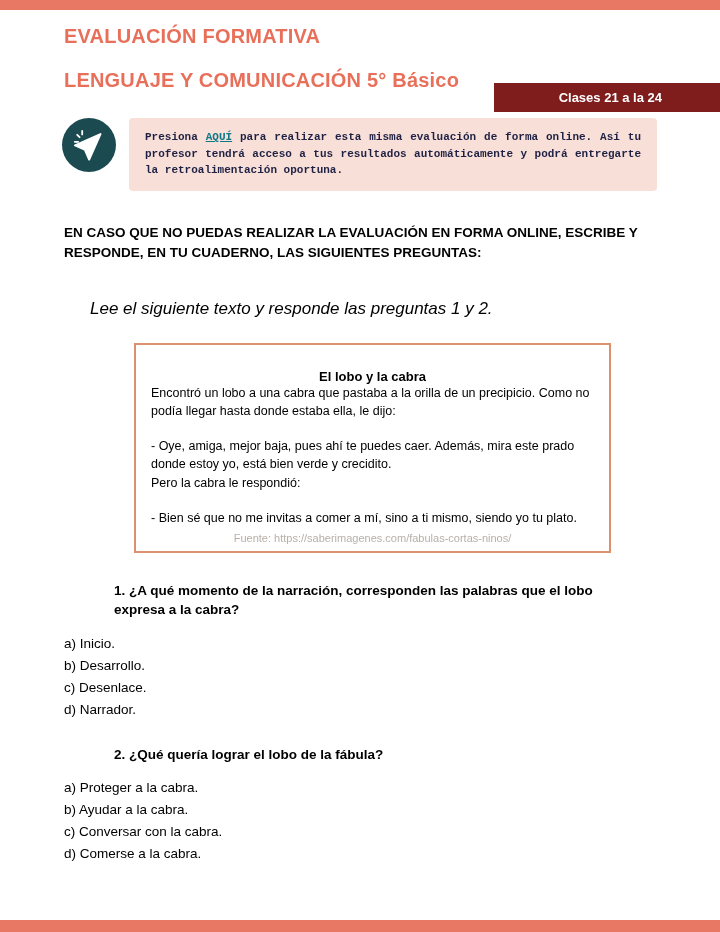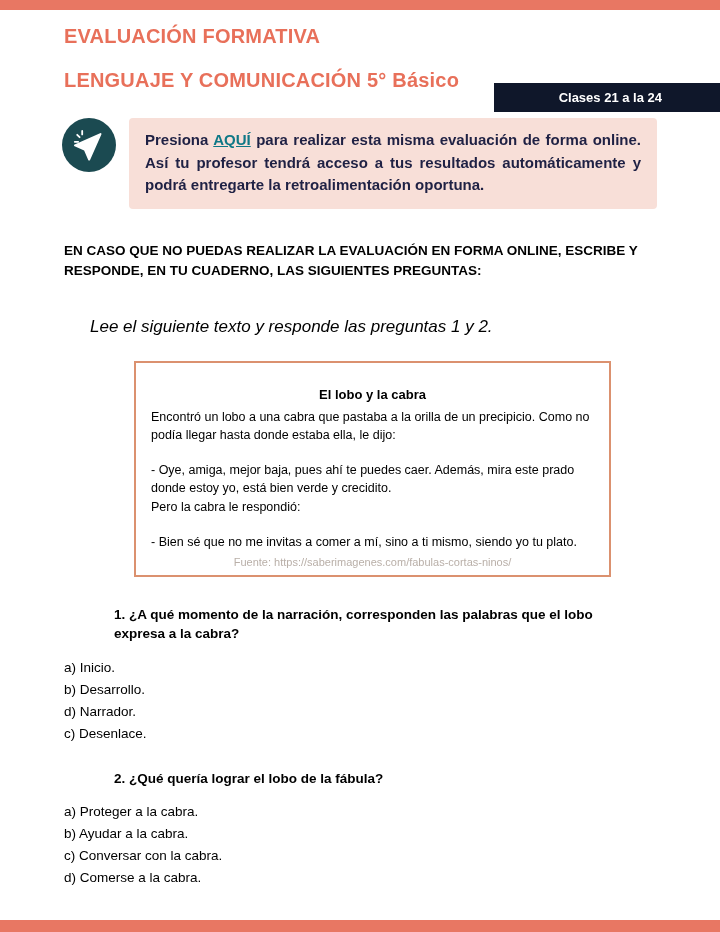--- a/index.html
+++ b/index.html
@@ -13,43 +13,43 @@
   .page { width: 720px; height: 932px; position: relative; background: #fff; overflow: hidden; }
 
   .strip-top { height: 10px; background: #E87763; }
   .strip-bottom { position: absolute; left: 0; bottom: 0; width: 100%; height: 12px; background: #E87763; }
 
   .header { padding: 14px 0 0 64px; position: relative; }
   .title-line { color: #E8705A; font-weight: bold; font-size: 20px; line-height: 24px; letter-spacing: .2px; }
   .title-line.second { margin-top: 20px; }
   .classes-bar {
     position: absolute; top: 73px; right: 0;
-    width: 226px; height: 29px; background: #0f172a;
+    width: 226px; height: 29px; background: #7f1d1d;
     color: #fff; font-size: 13px; font-weight: bold;
     line-height: 29px; text-align: right; padding-right: 58px;
   }
 
   .notice { display: flex; align-items: flex-start; margin: 26px 63px 0 62px; }
   .notice-icon {
     width: 54px; height: 54px; border-radius: 50%;
     background: #1B4A51; flex: 0 0 54px;
     display: flex; align-items: center; justify-content: center;
     margin-right: 13px;
   }
   .notice-box { background: #F8DFD8; border-radius: 4px; padding: 11px 16px 12px; flex: 1; }
-  .notice-text { font-size: 15px; font-weight: bold; color: #1F2144; line-height: 1.5; text-align: justify; }
+  .notice-text { font-size: 11px; font-weight: bold; color: #1F2144; line-height: 1.5; text-align: justify; font-family: Liberation Mono, monospace; }
   .notice-text a { color: #0E7886; text-decoration: underline; font-weight: bold; cursor: pointer; }
 
   .offline-note { margin: 32px 58px 0 64px; font-size: 13.5px; font-weight: bold; line-height: 1.5; }
   .reading-prompt { margin: 36px 0 0 90px; font-size: 17px; font-style: italic; }
 
   .story-box { margin: 24px 0 0 134px; width: 477px; border: 2px solid #DB916F; padding: 24px 15px 7px; }
   .story-title { text-align: center; font-weight: bold; font-size: 13px; }
   .story-p { font-size: 12.5px; line-height: 1.45; }
-  .story-p.p1 { margin-top: 6px; }
+  .story-p.p1 { }
   .story-p.p2 { margin-top: 17px; }
   .story-p.p4 { margin-top: 17px; }
   .story-source { text-align: center; font-size: 11px; color: #B9AFA8; margin-top: 5px; }
 
   .question { margin: 28px 102px 0 114px; font-weight: bold; font-size: 13.5px; line-height: 1.45; }
   .question.q2 { margin-top: 26px; }
   .options { margin: 15px 0 0 64px; }
   .option { font-size: 13.5px; line-height: 1.3; margin-bottom: 4.5px; }
 </style>
 </head>
@@ -87,22 +87,22 @@
     <p class="story-p p2">- Oye, amiga, mejor baja, pues ahí te puedes caer. Además, mira este prado donde estoy yo, está bien verde y crecidito.</p>
     <p class="story-p p3">Pero la cabra le respondió:</p>
     <p class="story-p p4">- Bien sé que no me invitas a comer a mí, sino a ti mismo, siendo yo tu plato.</p>
     <div class="story-source">Fuente: https://saberimagenes.com/fabulas-cortas-ninos/</div>
   </div>
 
   <p class="question q1">1. ¿A qué momento de la narración, corresponden las palabras que el lobo expresa a la cabra?</p>
   <div class="options">
     <div class="option">a) Inicio.</div>
     <div class="option">b) Desarrollo.</div>
+    <div class="option">c) Desenlace.</div>
     <div class="option">d) Narrador.</div>
-    <div class="option">c) Desenlace.</div>
   </div>
 
   <p class="question q2">2. ¿Qué quería lograr el lobo de la fábula?</p>
   <div class="options">
     <div class="option">a) Proteger a la cabra.</div>
     <div class="option">b) Ayudar a la cabra.</div>
     <div class="option">c) Conversar con la cabra.</div>
     <div class="option">d) Comerse a la cabra.</div>
   </div>
 

